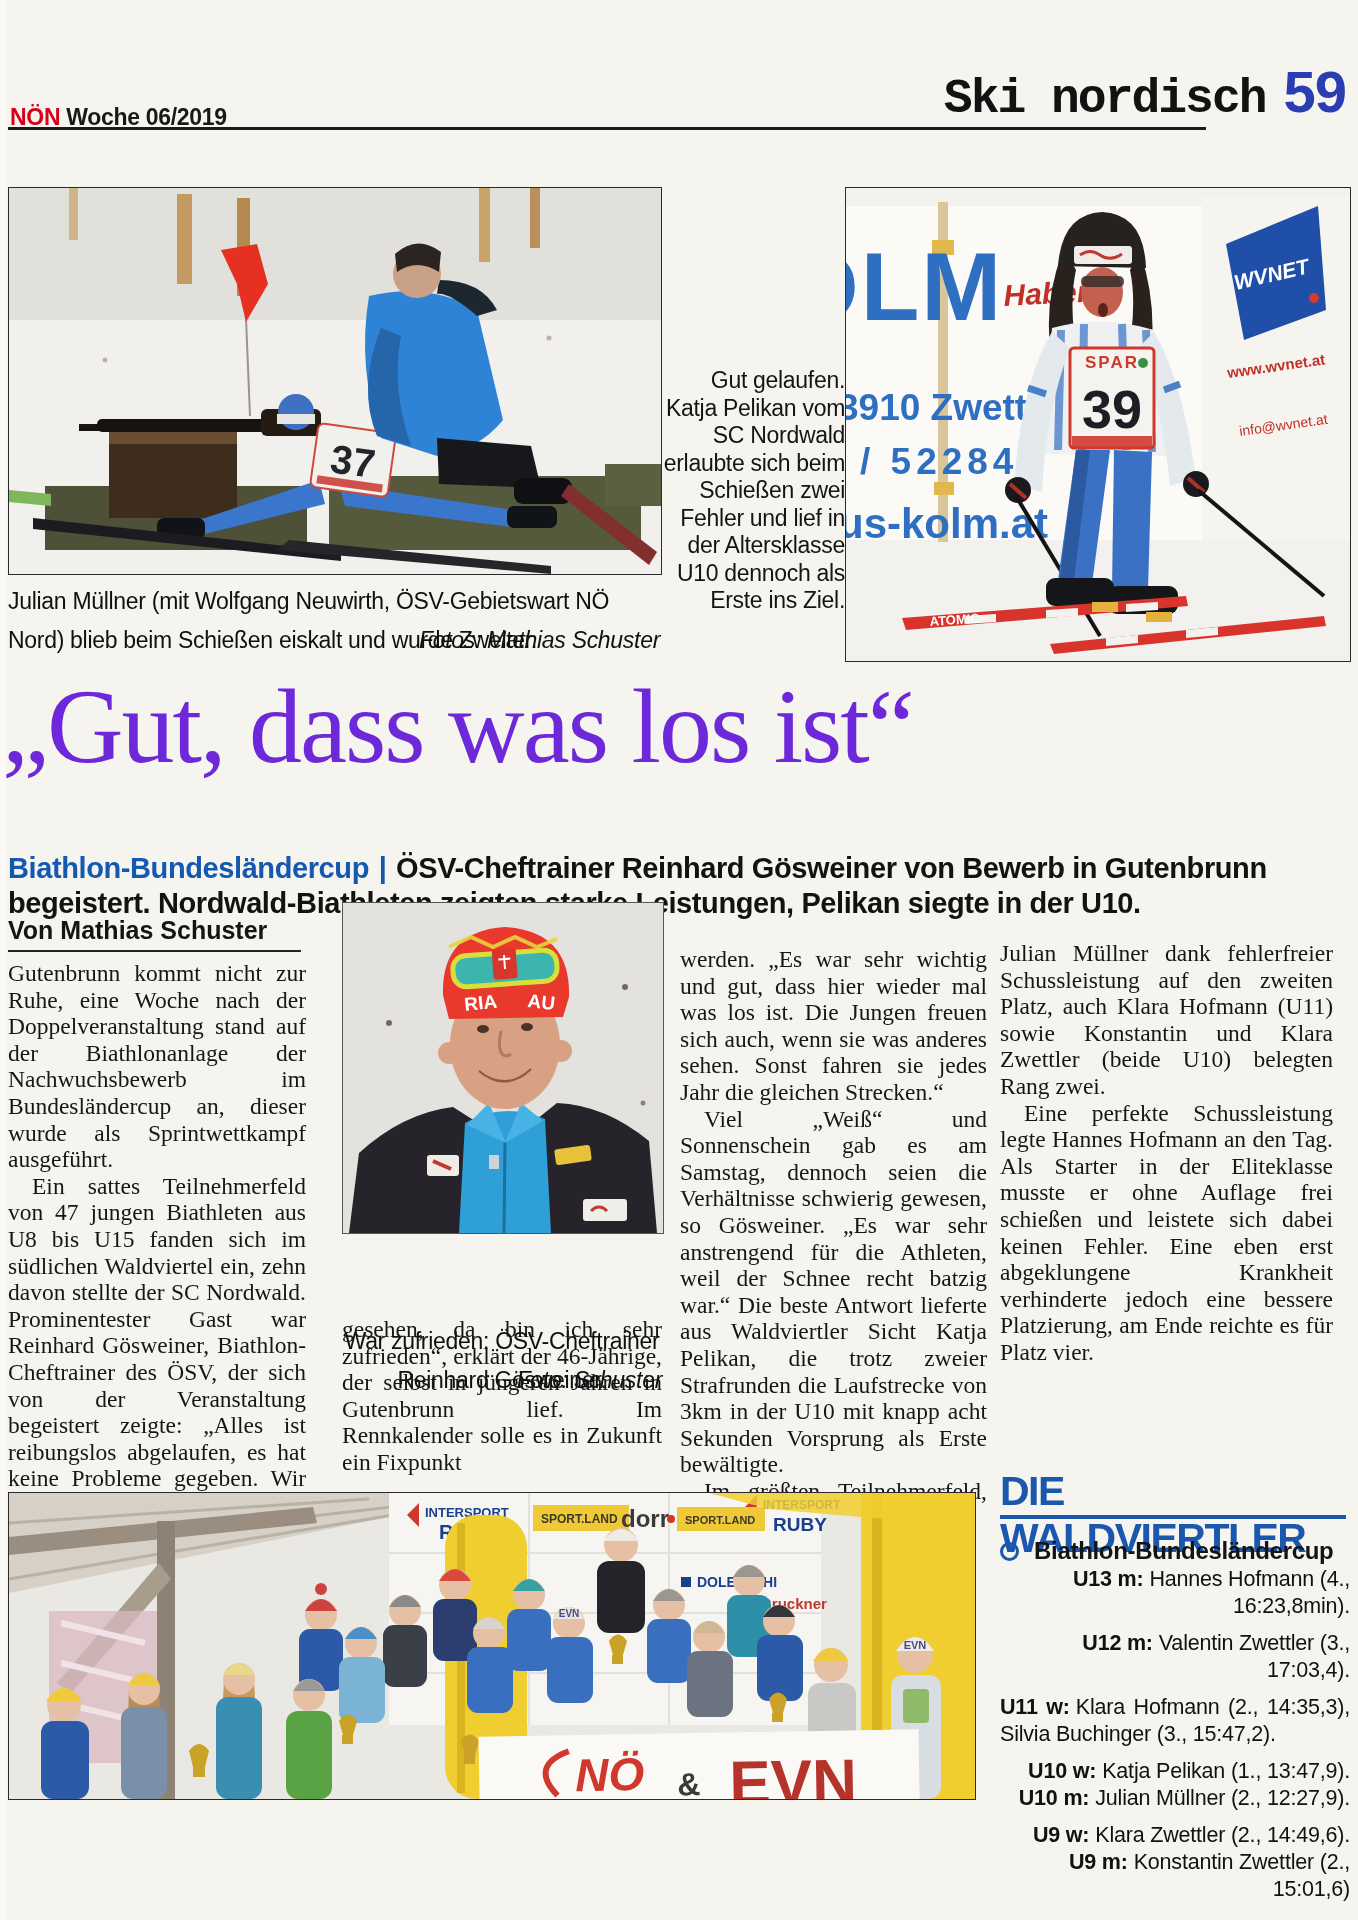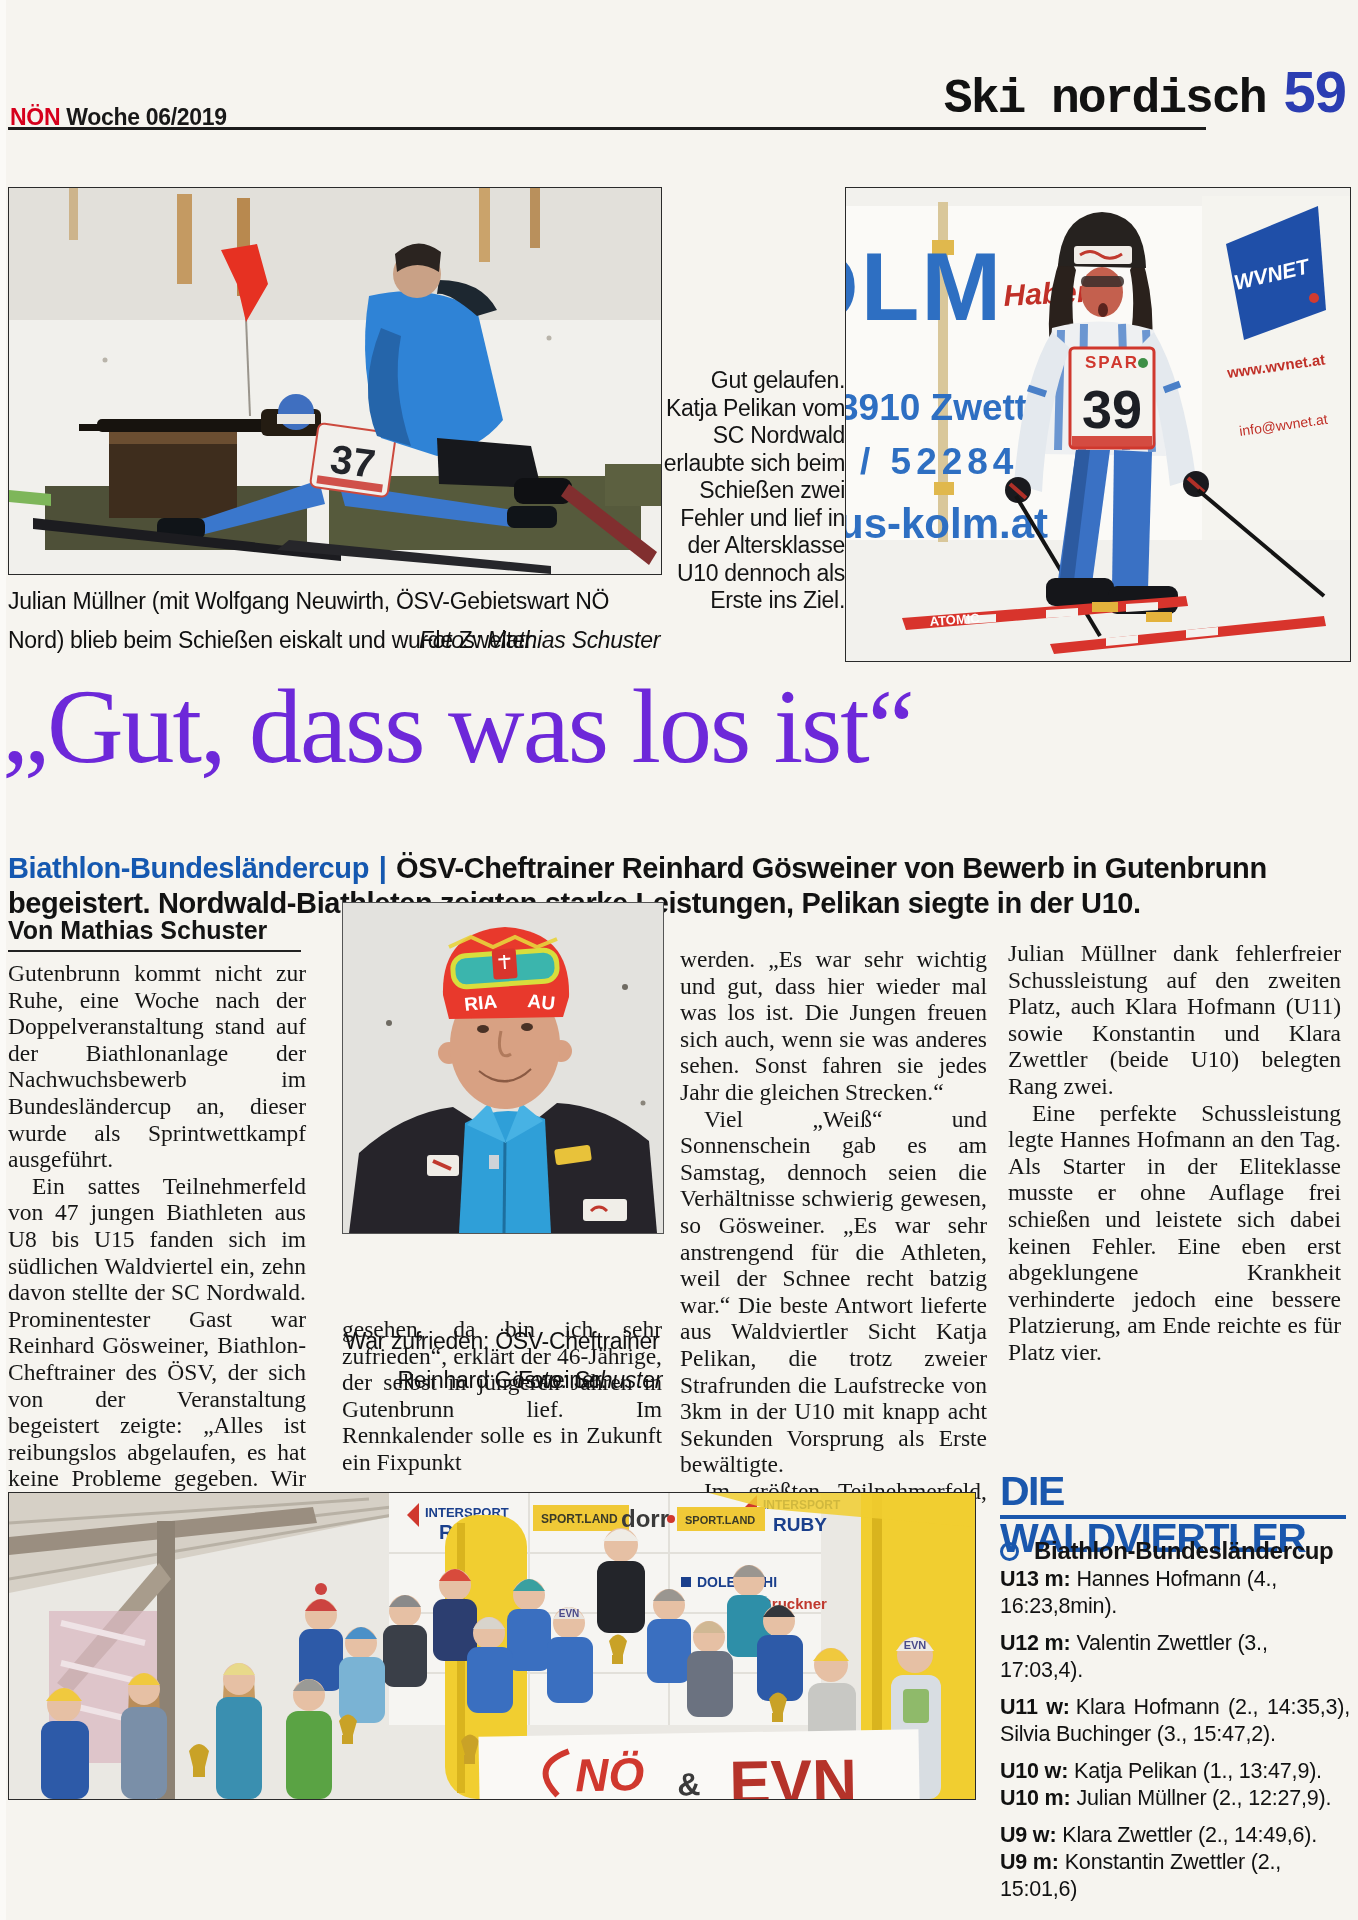--- a/index.html
+++ b/index.html
@@ -41,29 +41,29 @@
   .byline{left:8px;top:916px;font-size:25px;font-weight:700;}
   .byline-rule{left:8px;top:950px;width:293px;height:2px;background:#222;}
   
   .col{font-family:"Liberation Serif",serif;font-size:23.5px;line-height:26.6px;
     text-align:justify;color:#161616;hyphens:auto;}
   .col p{margin:0;}
   .col p.ind{text-indent:24px;}
   .col1{left:8px;top:960px;width:298px;}
   .col2{left:342px;top:1316px;width:320px;}
   .col3{left:680px;top:946px;width:307px;}
-  .col4{left:1000px;top:940px;width:333px;margin-left:8px;}
+  .col4{left:1000px;top:940px;width:333px;}
   
   .sb-title{left:1000px;top:1468px;font-size:41px;font-weight:700;color:#1a57ad;letter-spacing:-1.5px;}
   .sb-rule{left:1000px;top:1515px;width:346px;height:4px;background:#1a57ad;}
   .sb-bullet-row{left:1000px;top:1537px;display:flex;align-items:center;}
   .sb-bullet{width:13px;height:13px;border:3px solid #1a57ad;border-radius:50%;margin-right:15px;display:inline-block;}
   .sb-event{font-size:24px;font-weight:700;letter-spacing:-0.3px;}
   .sb-results{left:1000px;top:1566px;width:350px;font-size:21.5px;line-height:27px;letter-spacing:-0.2px;color:#111;}
-  .res-row{text-align:left;}
+  .res-row{text-align:right;}
   .res-row.wrap{text-align:justify;}
   .res-row.gap{margin-top:10px;}
   .res-label{font-weight:700;margin-right:6px;}
   .res-label:empty{margin-right:0;}
   
   .edge{left:0;top:0;width:6px;height:1920px;background:#fbfaf7;}
 </style>
 </head>
 <body>
 

